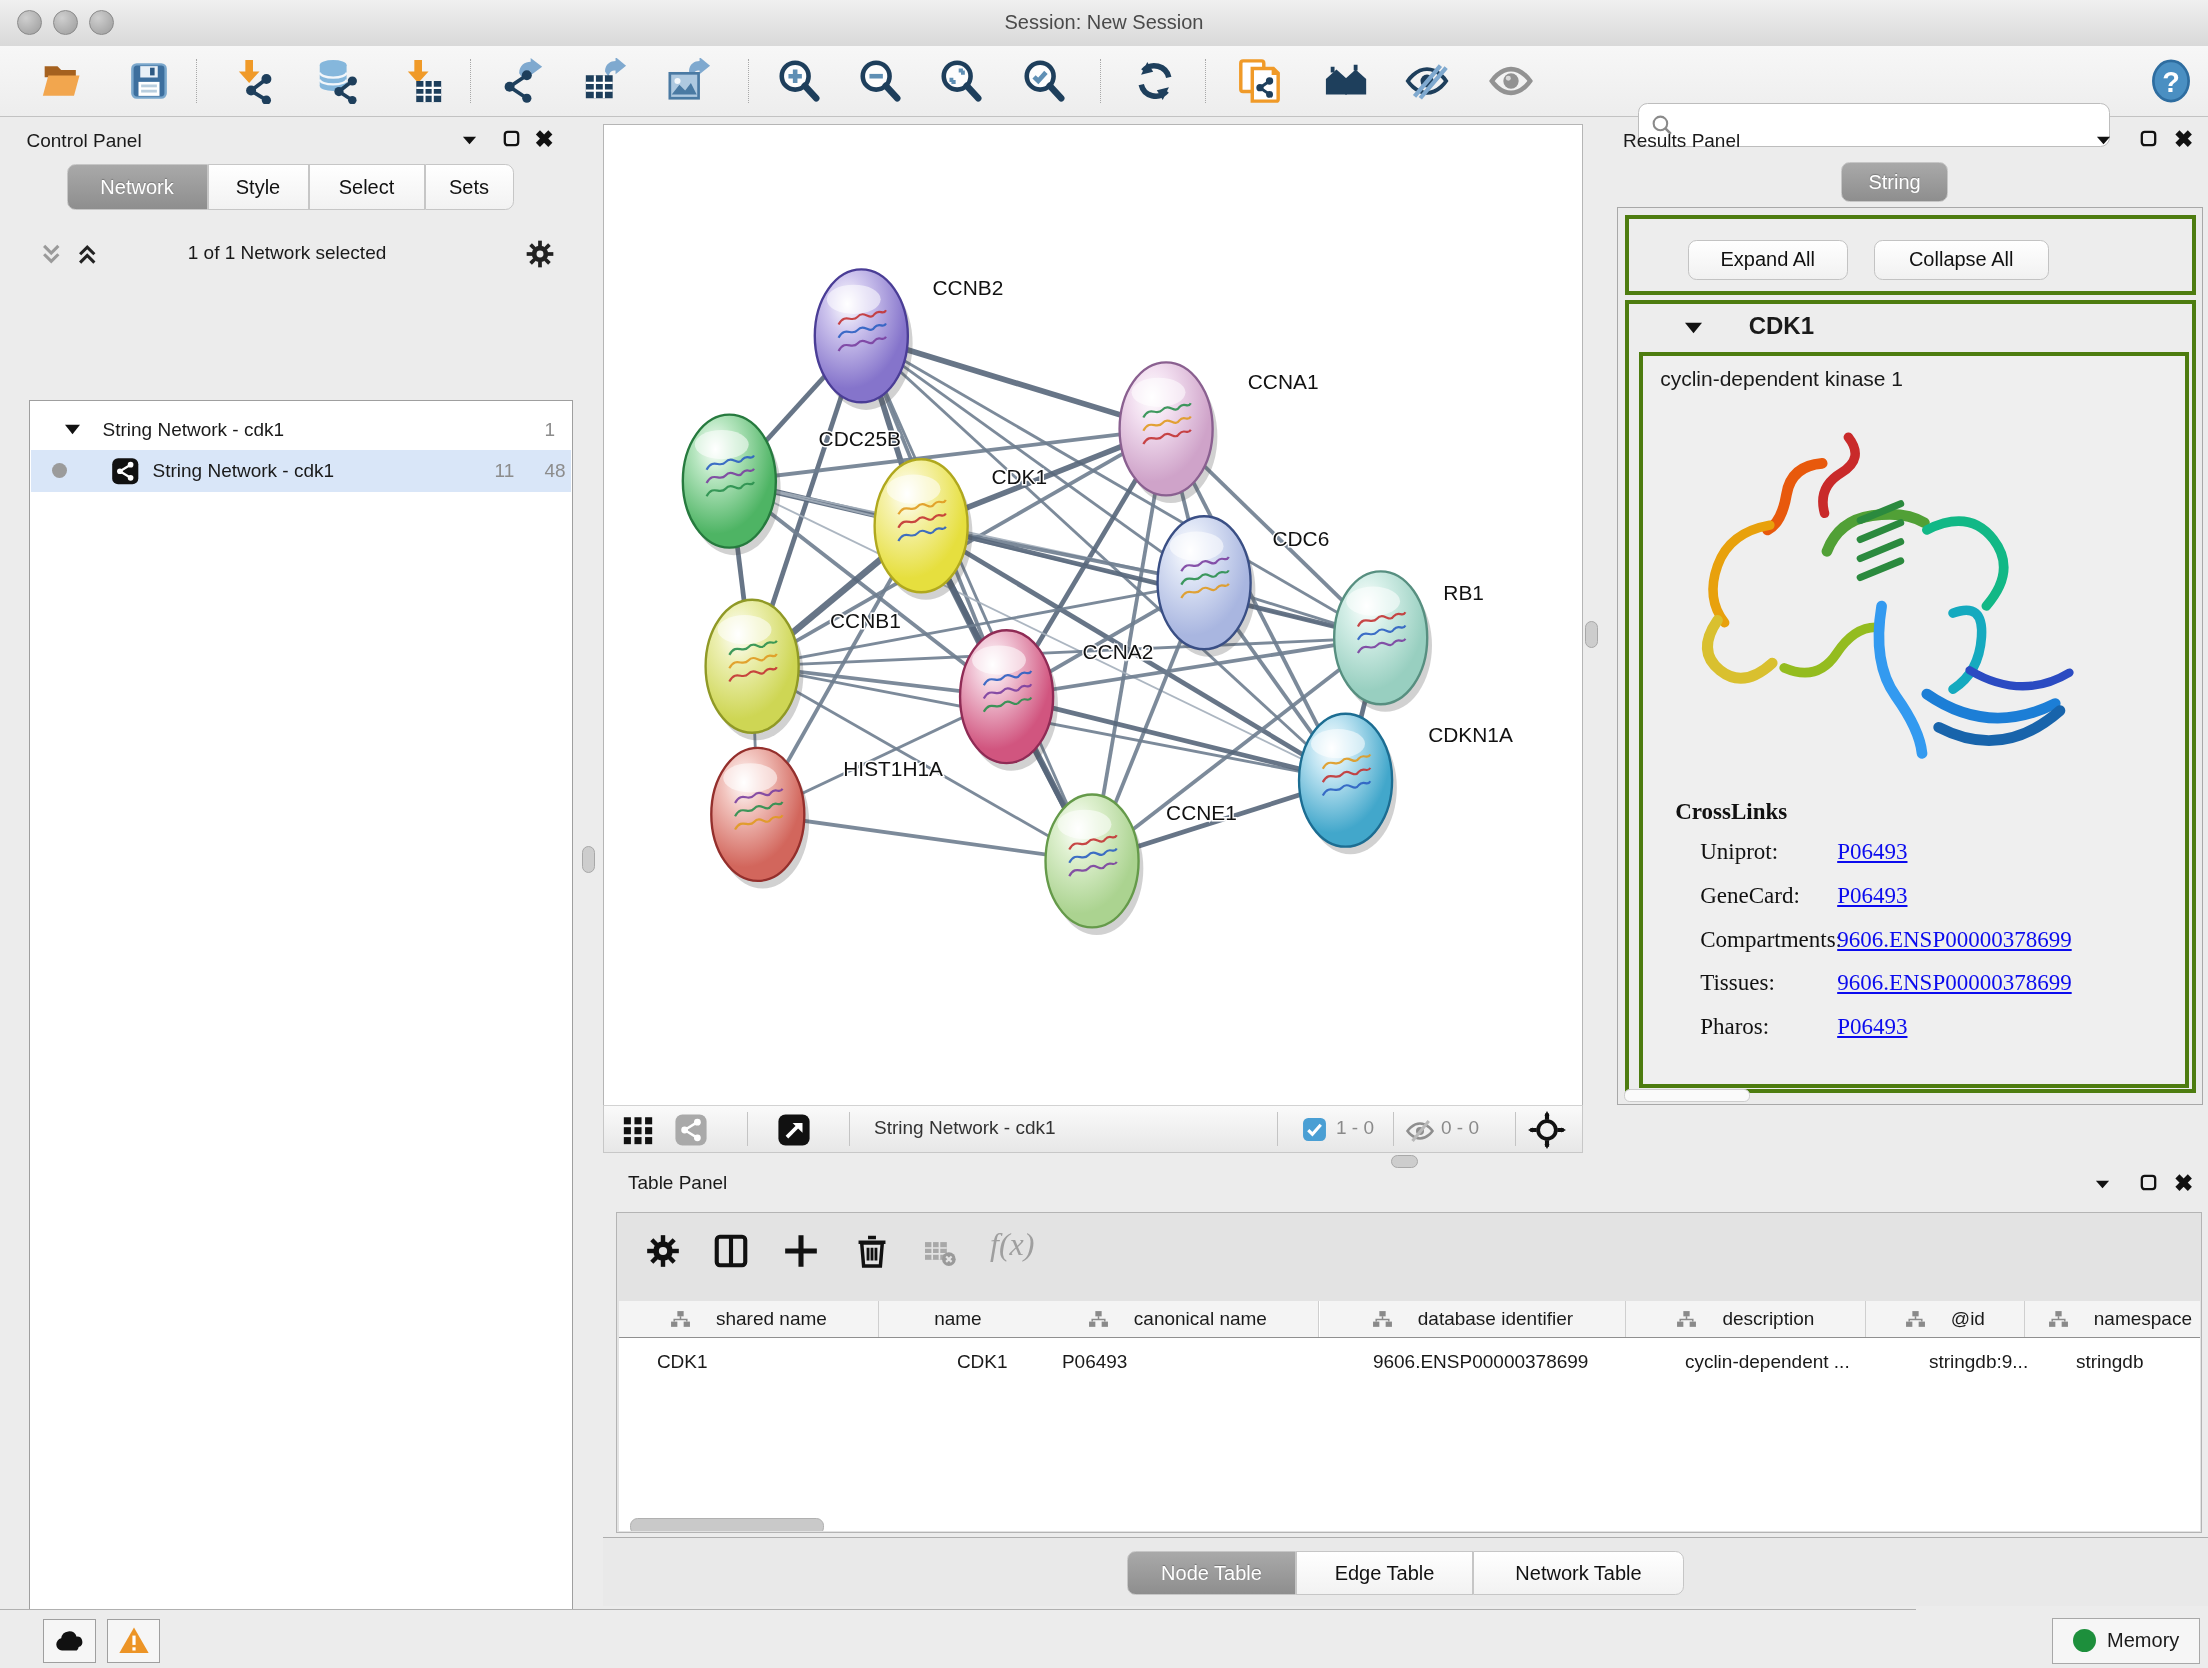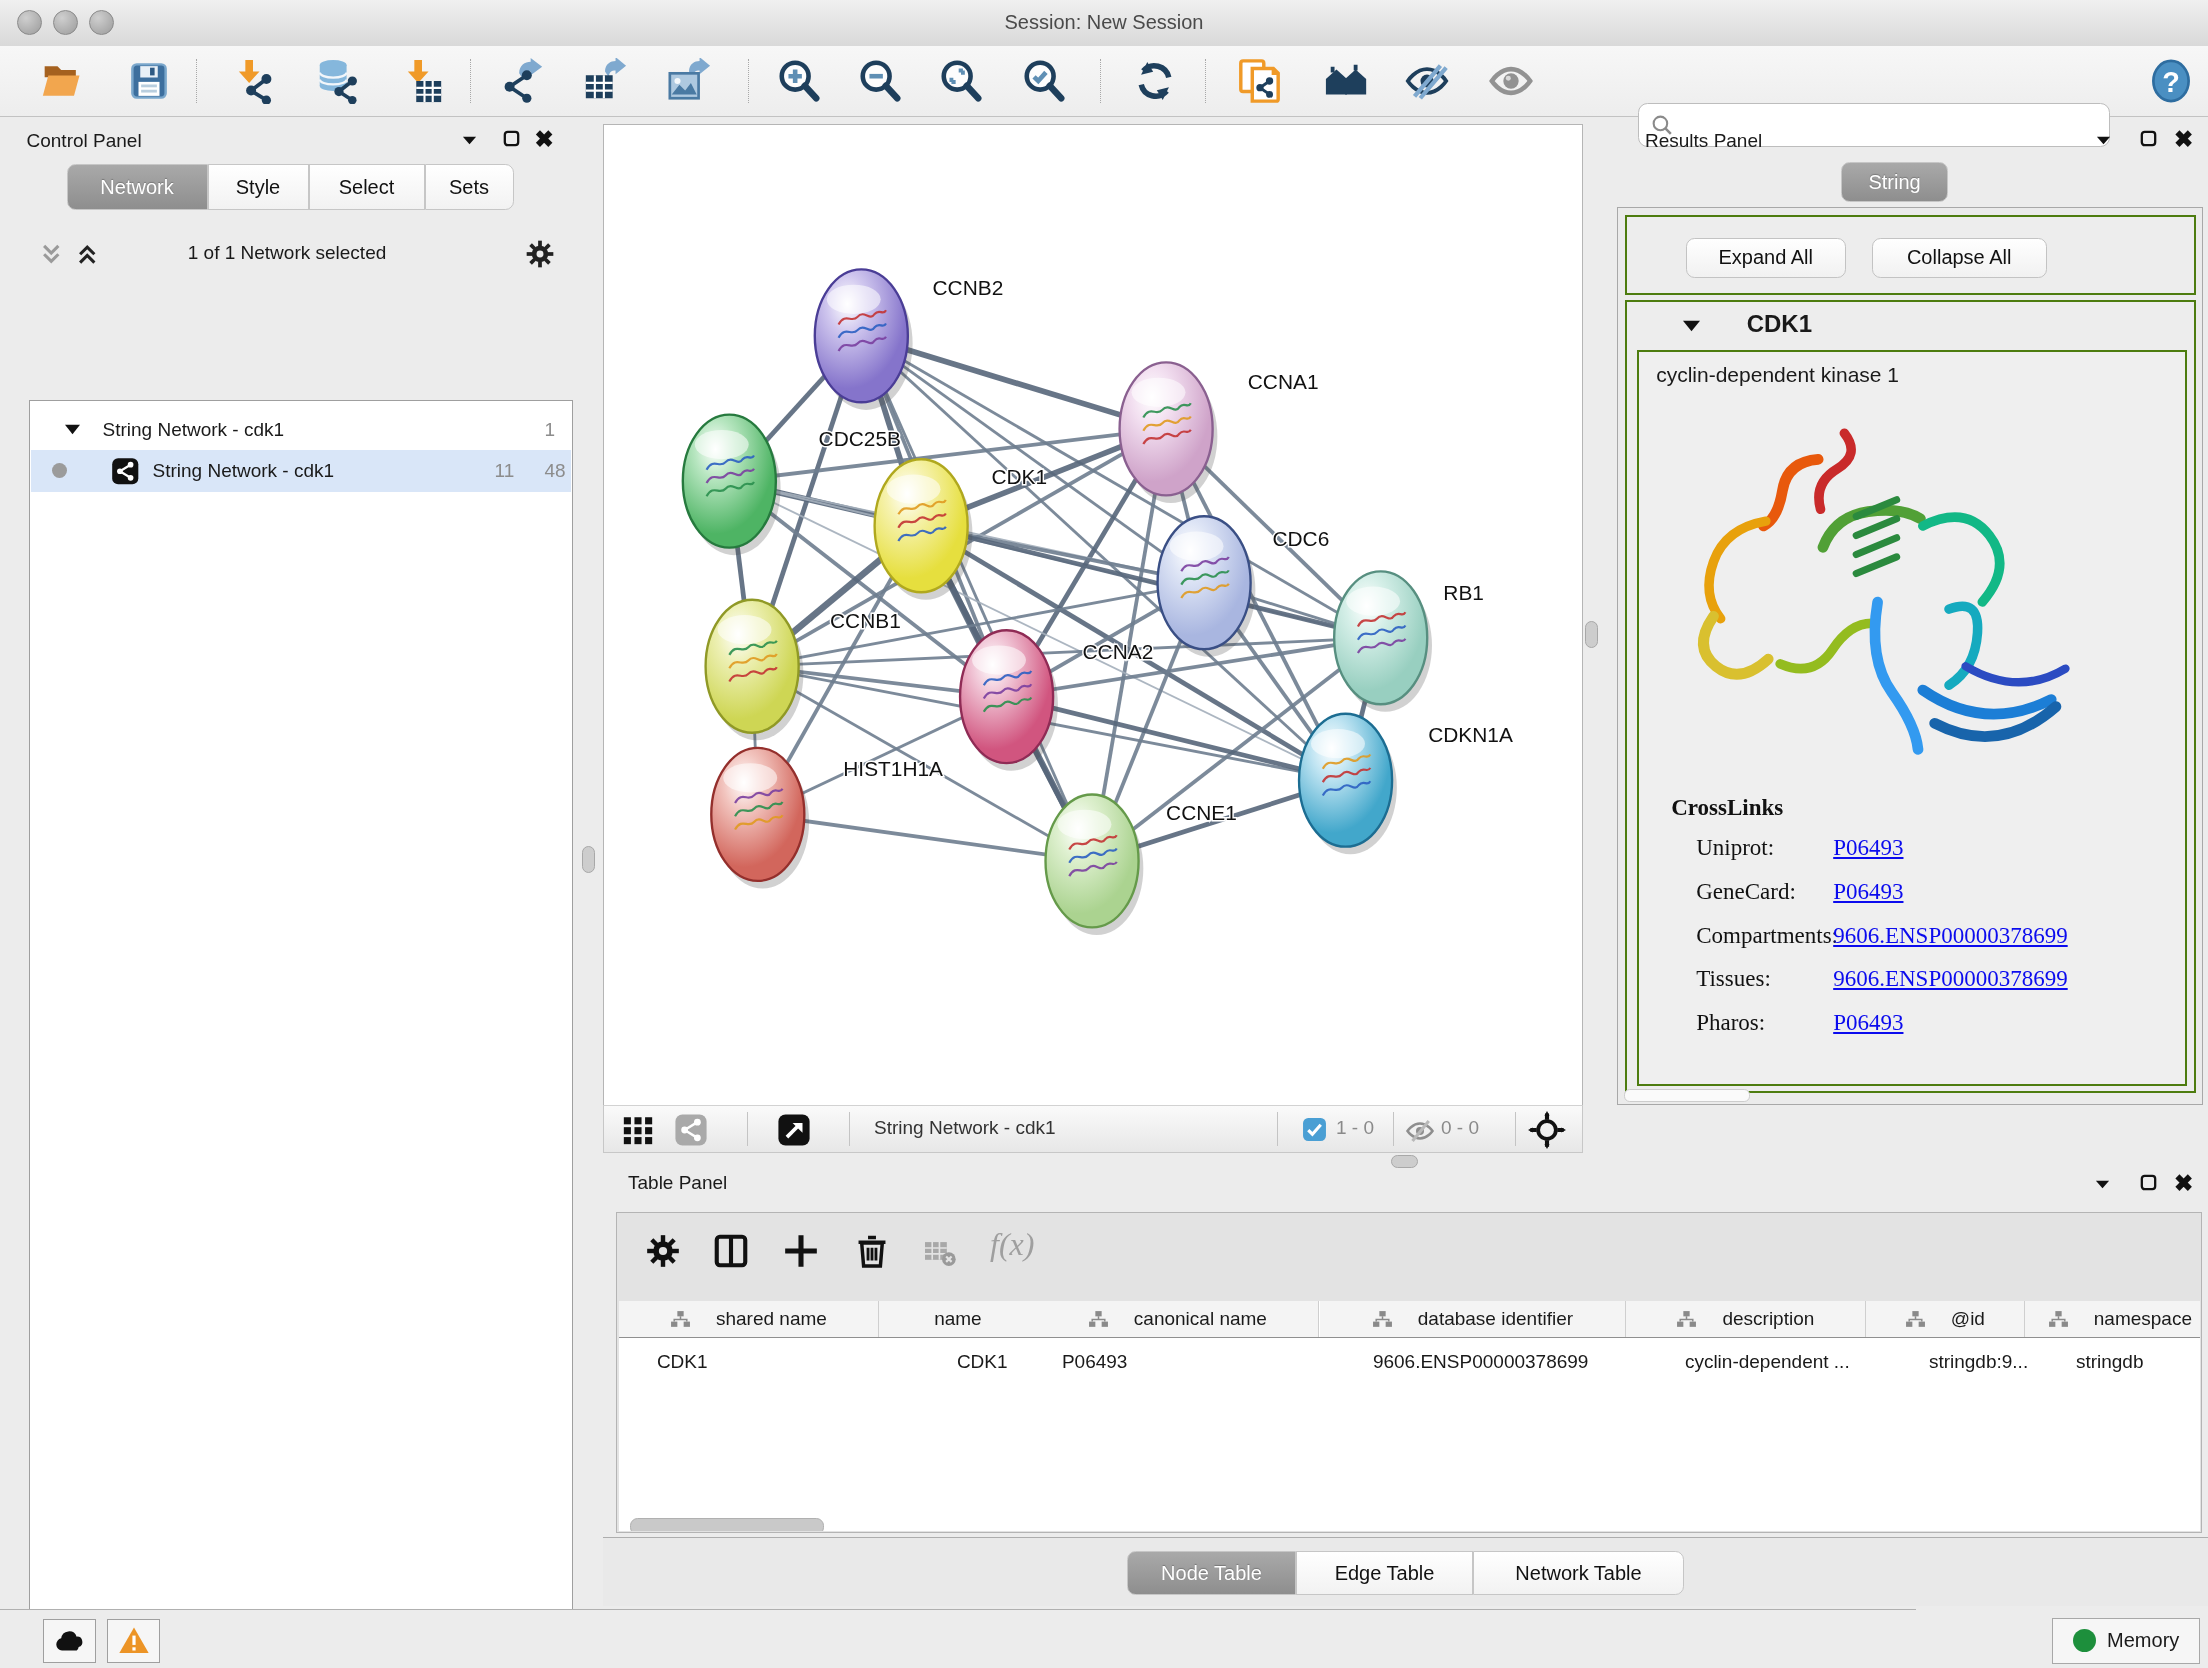--- a/index.html
+++ b/index.html
@@ -37,21 +37,21 @@
   .cnt{color:#8c8c8c;}
   
   #net-canvas{left:603px;top:124px;width:980px;height:982px;background:#fff;border:1px solid #b5b5b5;box-sizing:border-box;}
   #net-toolbar{left:603px;top:1105px;width:980px;height:48px;background:linear-gradient(#fafafa,#e7e7e7);
     border:1px solid #c7c7c7;border-top:1px solid #d2d2d2;box-sizing:border-box;}
   .ntsep{position:absolute;top:5.7px;width:0;height:34px;border-left:1px solid #c4c4c4;}
   .nt-cnt{font-size:19px;color:#8a8a8a;}
   .grip{background:#cdcdcd;border:1px solid #a8a8a8;border-radius:7.6px;}
   
   #rp-outer{left:1617px;top:207px;width:586px;height:898px;background:#ebebeb;border:1px solid #a8a8a8;box-sizing:border-box;}
-  .rp-box{position:absolute;background:#ededed;border:2px solid #4d7c0f;box-sizing:border-box;}
+  .rp-box{position:absolute;background:#ededed;border:4px solid #4d7c0f;box-sizing:border-box;}
   .btn{background:linear-gradient(#ffffff,#f1f1f1);border:1px solid #c3c3c3;border-radius:8.6px;
     font-size:20px;display:flex;align-items:center;justify-content:center;color:#111;}
   .xl-label{font-family:"Liberation Serif",serif;font-size:23px;color:#111;}
   .xl-link{font-family:"Liberation Serif",serif;font-size:23px;color:#0b0bee;text-decoration:underline;}
   
   #tp-box{left:616px;top:1212px;width:1586px;height:321px;background:#e3e3e3;border:1px solid #b4b4b4;box-sizing:border-box;}
   #tp-table{position:absolute;left:1.9px;top:88px;width:1581px;height:230px;background:#fff;overflow:hidden;}
   .th{position:absolute;top:0;height:36px;background:#f4f4f4;border-right:1px solid #cfcfcf;
     display:flex;align-items:center;justify-content:center;gap:25px;font-size:19px;box-sizing:border-box;}
   .th-row-border{position:absolute;top:36px;left:0;width:1581px;height:0;border-top:1.9px solid #8f8f8f;}
@@ -613,21 +613,21 @@
       <path d="M12 1.5v4M12 18.5v4M1.5 12h4M18.5 12h4" stroke="#111" stroke-width="2.6"></path>
       <polygon points="12,0 10.4,3 13.6,3" fill="#111"></polygon>
         <polygon points="12,24 10.4,21 13.6,21" fill="#111"></polygon>
       <polygon points="0,12 3,10.4 3,13.6" fill="#111"></polygon>
         <polygon points="24,12 21,10.4 21,13.6" fill="#111"></polygon>
       </svg>
     </span>
 </div>
 
 <div class="abs" style="left:1617px;top:122px;width:592px;height:86px">
-  <span class="panel-title abs" style="left:28px;top:7.6px">Results Panel</span>
+  <span class="panel-title abs" style="left:6px;top:7.6px">Results Panel</span>
   <span class="ph-ic abs" style="left:476px;top:9.5px">
     <svg width="21" height="15" viewBox="0 0 22 16">
         <polygon points="4,5 18,5 11,13" fill="#111"></polygon>
       </svg>
     </span>
   <span class="ph-ic abs" style="left:521px;top:5.7px">
     <svg width="21" height="21" viewBox="0 0 22 22">
         <rect x="4" y="4" width="14" height="14" rx="3" fill="none" stroke="#111" stroke-width="2.4"></rect>
       </svg>
     </span>

